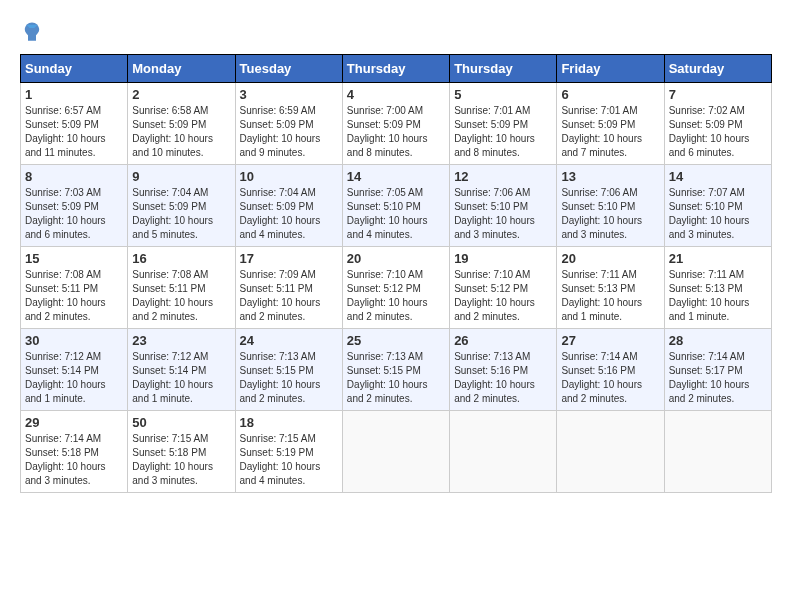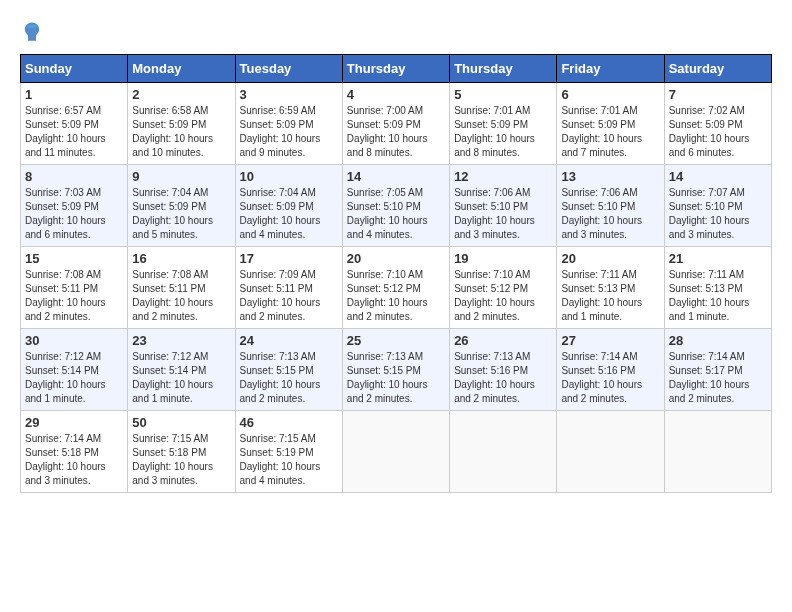--- a/index.html
+++ b/index.html
@@ -241,21 +241,21 @@
       <tr>
         <td>
         <span class="day-num">29</span>
         <span class="day-info">Sunrise: 7:14 AM<br>Sunset: 5:18 PM<br>Daylight: 10 hours and 3 minutes.</span>
       </td>
         <td>
         <span class="day-num">50</span>
         <span class="day-info">Sunrise: 7:15 AM<br>Sunset: 5:18 PM<br>Daylight: 10 hours and 3 minutes.</span>
       </td>
         <td>
-        <span class="day-num">46</span>
+        <span class="day-num">18</span>
         <span class="day-info">Sunrise: 7:15 AM<br>Sunset: 5:19 PM<br>Daylight: 10 hours and 4 minutes.</span>
       </td>
         <td class="empty-cell"></td>
         <td class="empty-cell"></td>
         <td class="empty-cell"></td>
         <td class="empty-cell"></td>
       </tr>
     </tbody>
 </table>
 

